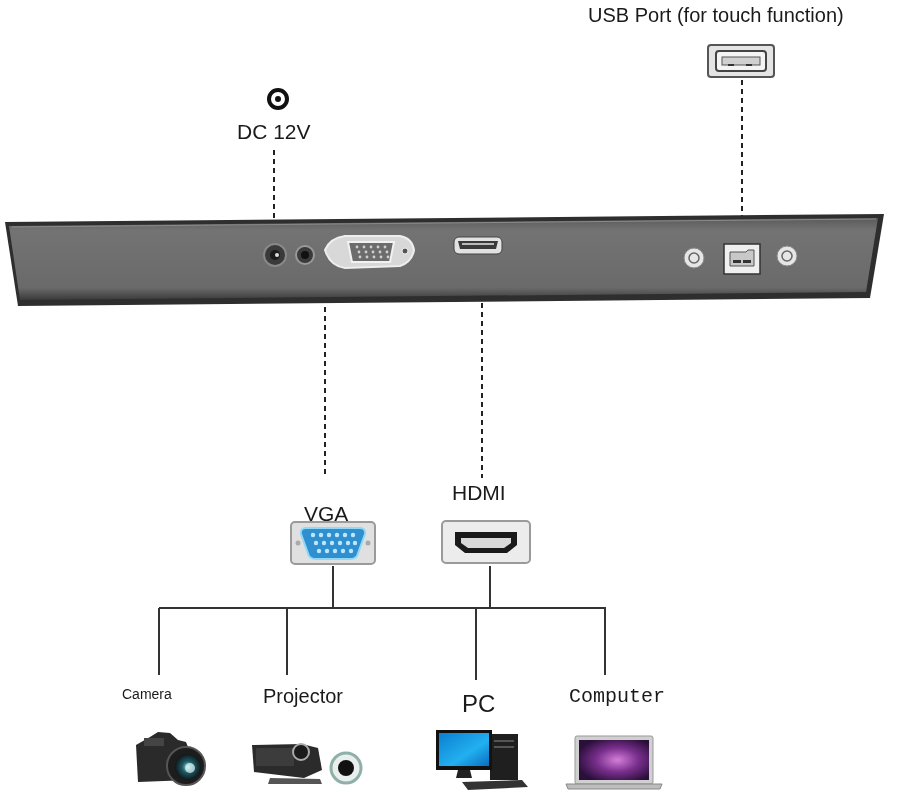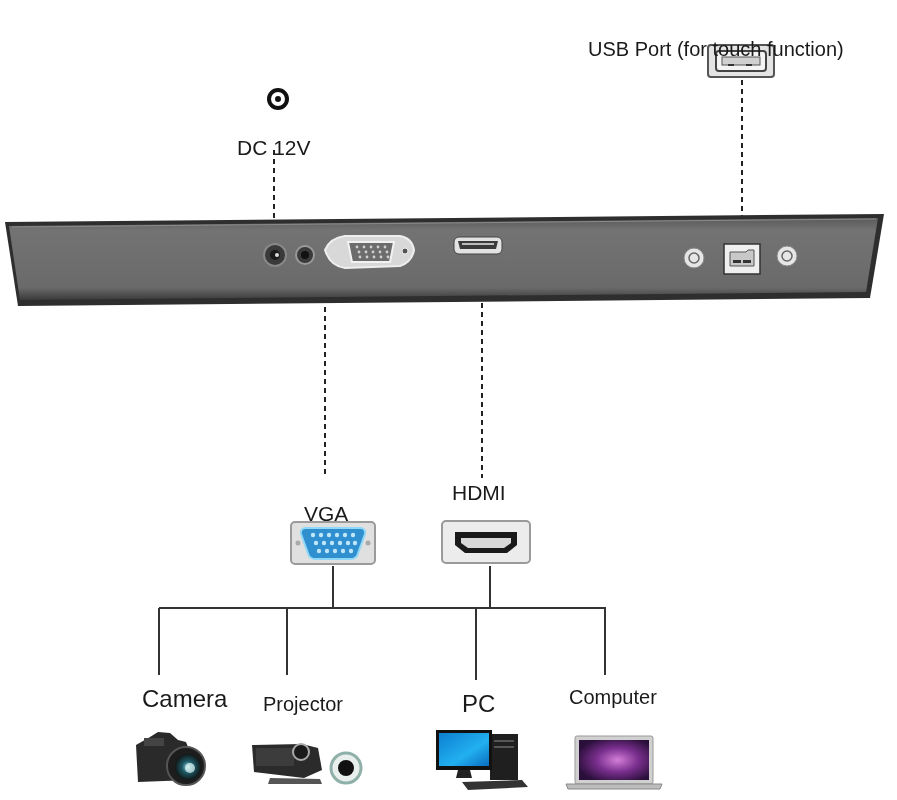--- a/index.html
+++ b/index.html
@@ -1,19 +1,19 @@
 <!DOCTYPE html>
 <html><head>
 <meta charset="utf-8">
 <style>
   html, body { margin: 0; padding: 0; background: #ffffff; }
   body { width: 897px; height: 800px; position: relative; overflow: hidden;
          font-family: "Liberation Sans", "DejaVu Sans", sans-serif; color: #1a1a1a; }
   .lbl { position: absolute; font-size: 21px; white-space: nowrap; line-height: 1; }
-  .lbl.top { font-size: 20px; margin-top: 34px; }
+  .lbl.top { font-size: 20px; }
   svg.canvas { position: absolute; left: 0; top: 0; }
   .dash { stroke: #222; stroke-width: 2; stroke-dasharray: 5 4; fill: none; }
   .tree { stroke: #333; stroke-width: 2; fill: none; }
 </style>
 </head>
 <body>
 
 <svg class="canvas" width="897" height="800" viewBox="0 0 897 800">
   <defs>
     <linearGradient id="panelGrad" x1="0" y1="0" x2="0" y2="1">
@@ -188,20 +188,20 @@
   </g>
 
   <g>
     <rect x="575" y="736" width="78" height="48" rx="2" fill="#d0d0d0" stroke="#999" stroke-width="1"></rect>
     <rect x="579" y="740" width="70" height="40" fill="url(#macScreen)"></rect>
     <path d="M566,784 L662,784 L660,789 L568,789 Z" fill="#bdbdbd" stroke="#888" stroke-width="1"></path>
   </g>
 </svg>
 
 <div class="lbl top" style="left:588px; top:5px;">USB Port (for touch function)</div>
-<div class="lbl" style="left:237px; top:137px;text-align:center;">DC 12V</div>
+<div class="lbl" style="left:237px; top:121px;text-align:center;">DC 12V</div>
 <div class="lbl" style="left:304px; top:503px;">VGA</div>
 <div class="lbl" style="left:452px; top:482px;text-align:center;">HDMI</div>
 
-<div class="lbl" style="left:142px; top:687px; font-size:24px;">Camera</div>
-<div class="lbl" style="left:263px; top:686px; font-size:20px;margin-top:8px;">Projector</div>
+<div class="lbl" style="left:122px; top:687px; font-size:14px;">Camera</div>
+<div class="lbl" style="left:263px; top:686px; font-size:20px;">Projector</div>
 <div class="lbl" style="left:462px; top:692px; font-size:24px;">PC</div>
-<div class="lbl" style="left:569px; top:687px; font-size:20px;">Computer</div>
+<div class="lbl" style="left:569px; top:687px; font-size:20px;font-family:Liberation Mono, monospace;">Computer</div>
 
 </body></html>

